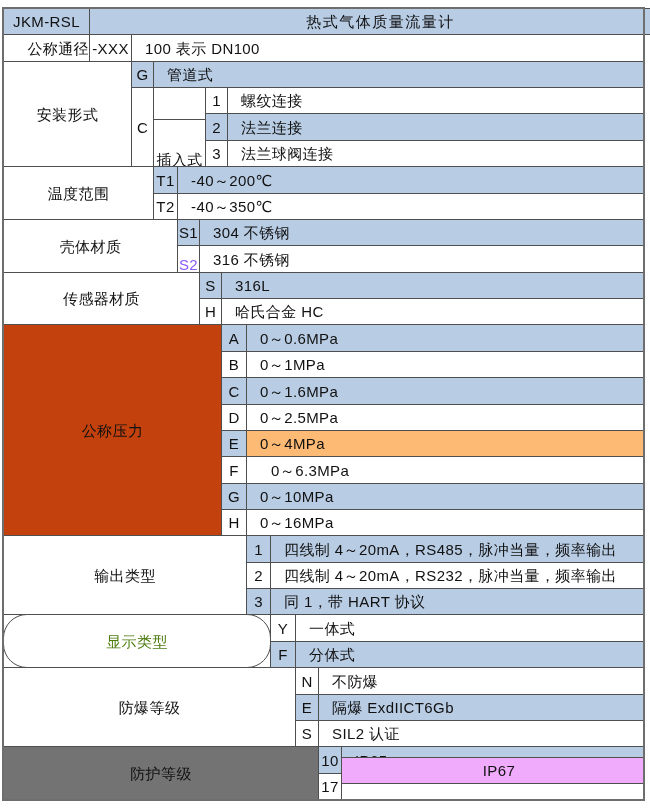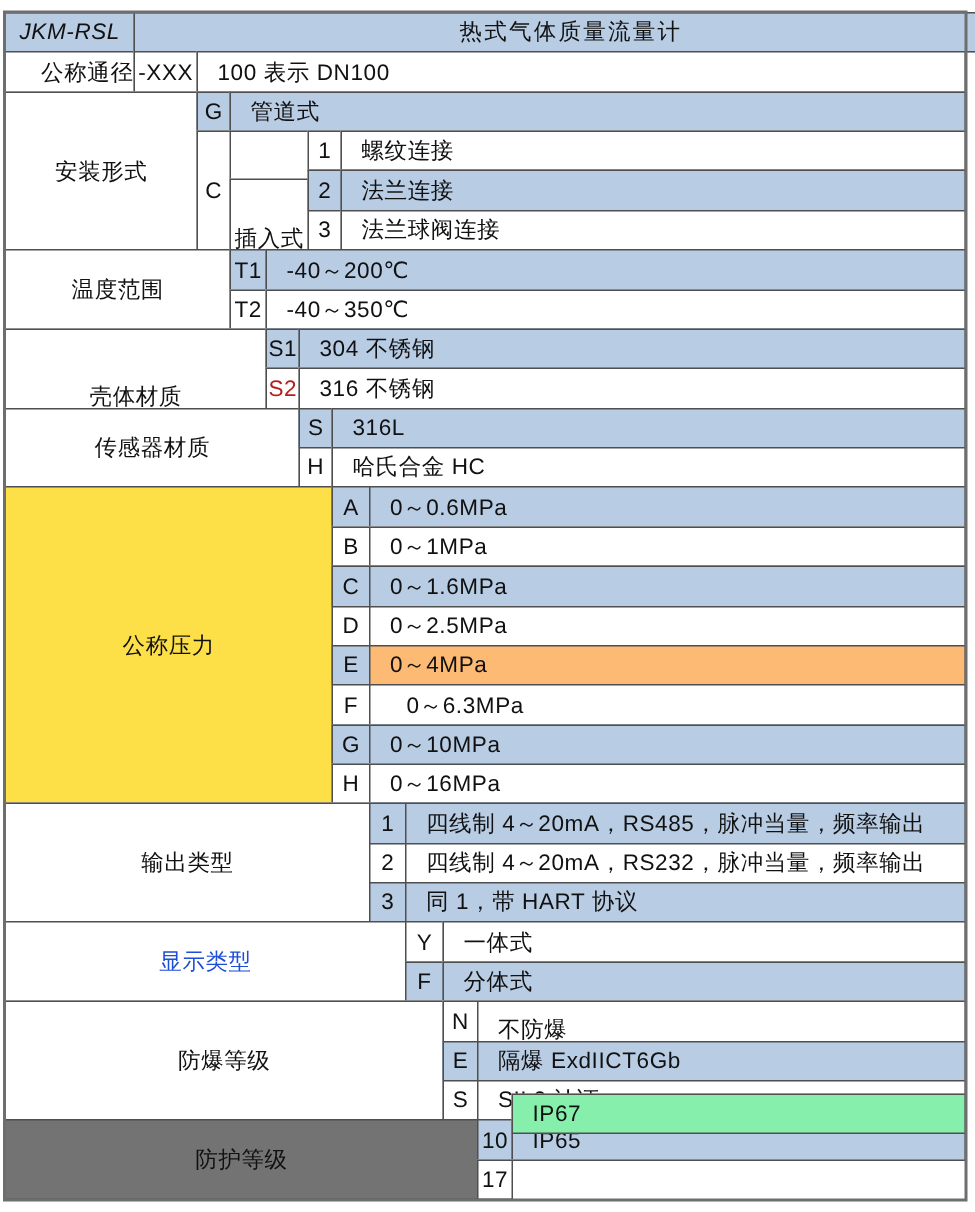--- a/index.html
+++ b/index.html
@@ -31,21 +31,21 @@
     box-sizing: border-box;
     border: 2px solid #6e6e6e;
     pointer-events: none;
   }
 </style>
 </head>
 <body>
 
 <div id="app">
   <div id="table">
-      <div class="c center" style="left: 3px; top: 8px; width: 87px; height: 27px; background: rgb(184, 204, 228); border-color: rgb(79, 79, 79); color: rgb(17, 17, 17); font-style: italic;">
+      <div class="c center" style="left: 3px; top: 8px; width: 87px; height: 27px; background: rgb(184, 204, 228); border-color: rgb(79, 79, 79); color: rgb(17, 17, 17);">
         <span>JKM-RSL</span>
       </div>
       <div class="c center title" style="left: 89px; top: 8px; width: 583px; height: 27px; background: rgb(184, 204, 228); border-color: rgb(79, 79, 79); color: rgb(17, 17, 17);">
         <span>热式气体质量流量计</span>
       </div>
       <div class="c center" style="left: 3px; top: 34px; width: 87px; height: 28px; background: rgb(255, 255, 255); border-color: rgb(79, 79, 79); color: rgb(17, 17, 17); justify-content: flex-end;">
         <span>公称通径</span>
       </div>
       <div class="c center" style="left: 89px; top: 34px; width: 43px; height: 28px; background: rgb(255, 255, 255); border-color: rgb(79, 79, 79); color: rgb(17, 17, 17);">
         <span>-XXX</span>
@@ -94,51 +94,51 @@
       </div>
       <div class="c val" style="left: 177px; top: 166px; width: 467px; height: 28px; background: rgb(184, 204, 228); border-color: rgb(79, 79, 79); color: rgb(17, 17, 17);">
         <span>-40～200℃</span>
       </div>
       <div class="c center" style="left: 153px; top: 193px; width: 25px; height: 27px; background: rgb(255, 255, 255); border-color: rgb(79, 79, 79); color: rgb(17, 17, 17);">
         <span>T2</span>
       </div>
       <div class="c val" style="left: 177px; top: 193px; width: 467px; height: 27px; background: rgb(255, 255, 255); border-color: rgb(79, 79, 79); color: rgb(17, 17, 17);">
         <span>-40～350℃</span>
       </div>
-      <div class="c center" style="left: 3px; top: 219px; width: 175px; height: 54px; background: rgb(255, 255, 255); border-color: rgb(79, 79, 79); color: rgb(17, 17, 17); align-items: flex-end;">
+      <div class="c center" style="left: 3px; top: 219px; width: 175px; height: 54px; background: rgb(255, 255, 255); border-color: rgb(79, 79, 79); color: rgb(17, 17, 17);">
         <span>壳体材质</span>
       </div>
       <div class="c center" style="left: 177px; top: 219px; width: 23px; height: 27px; background: rgb(184, 204, 228); border-color: rgb(79, 79, 79); color: rgb(17, 17, 17);">
         <span>S1</span>
       </div>
       <div class="c val" style="left: 199px; top: 219px; width: 445px; height: 27px; background: rgb(184, 204, 228); border-color: rgb(79, 79, 79); color: rgb(17, 17, 17);">
         <span>304 不锈钢</span>
       </div>
-      <div class="c center" style="left: 177px; top: 245px; width: 23px; height: 28px; background: rgb(255, 255, 255); border-color: rgb(79, 79, 79); color: #b91c1c;">
+      <div class="c center" style="left: 177px; top: 245px; width: 23px; height: 28px; background: rgb(255, 255, 255); border-color: rgb(79, 79, 79); color: #8b5cf6; align-items: flex-end;">
         <span>S2</span>
       </div>
       <div class="c val" style="left: 199px; top: 245px; width: 445px; height: 28px; background: rgb(255, 255, 255); border-color: rgb(79, 79, 79); color: rgb(17, 17, 17);">
         <span>316 不锈钢</span>
       </div>
       <div class="c center" style="left: 3px; top: 272px; width: 197px; height: 53px; background: rgb(255, 255, 255); border-color: rgb(79, 79, 79); color: rgb(17, 17, 17);">
         <span>传感器材质</span>
       </div>
       <div class="c center" style="left: 199px; top: 272px; width: 23px; height: 27px; background: rgb(184, 204, 228); border-color: rgb(79, 79, 79); color: rgb(17, 17, 17);">
         <span>S</span>
       </div>
       <div class="c val" style="left: 221px; top: 272px; width: 423px; height: 27px; background: rgb(184, 204, 228); border-color: rgb(79, 79, 79); color: rgb(17, 17, 17);">
         <span>316L</span>
       </div>
       <div class="c center" style="left: 199px; top: 298px; width: 23px; height: 27px; background: rgb(255, 255, 255); border-color: rgb(79, 79, 79); color: rgb(17, 17, 17);">
         <span>H</span>
       </div>
       <div class="c val" style="left: 221px; top: 298px; width: 423px; height: 27px; background: rgb(255, 255, 255); border-color: rgb(79, 79, 79); color: rgb(17, 17, 17);">
         <span>哈氏合金 HC</span>
       </div>
-      <div class="c center" style="left: 3px; top: 324px; width: 219px; height: 212px; background: #fde047; border-color: rgb(79, 79, 79); color: rgb(17, 17, 17);">
+      <div class="c center" style="left: 3px; top: 324px; width: 219px; height: 212px; background: #c2410c; border-color: rgb(79, 79, 79); color: rgb(17, 17, 17);">
         <span>公称压力</span>
       </div>
       <div class="c center" style="left: 221px; top: 324px; width: 26px; height: 28px; background: rgb(184, 204, 228); border-color: rgb(79, 79, 79); color: rgb(17, 17, 17);">
         <span>A</span>
       </div>
       <div class="c val" style="left: 246px; top: 324px; width: 398px; height: 28px; background: rgb(184, 204, 228); border-color: rgb(79, 79, 79); color: rgb(17, 17, 17);">
         <span>0～0.6MPa</span>
       </div>
       <div class="c center" style="left: 221px; top: 351px; width: 26px; height: 27px; background: rgb(255, 255, 255); border-color: rgb(79, 79, 79); color: rgb(17, 17, 17);">
         <span>B</span>
@@ -196,42 +196,42 @@
       </div>
       <div class="c val" style="left: 270px; top: 562px; width: 374px; height: 27px; background: rgb(255, 255, 255); border-color: rgb(79, 79, 79); color: rgb(17, 17, 17);">
         <span>四线制 4～20mA，RS232，脉冲当量，频率输出</span>
       </div>
       <div class="c center" style="left: 246px; top: 588px; width: 25px; height: 27px; background: rgb(184, 204, 228); border-color: rgb(79, 79, 79); color: rgb(17, 17, 17);">
         <span>3</span>
       </div>
       <div class="c val" style="left: 270px; top: 588px; width: 374px; height: 27px; background: rgb(184, 204, 228); border-color: rgb(79, 79, 79); color: rgb(17, 17, 17);">
         <span>同 1，带 HART 协议</span>
       </div>
-      <div class="c center" style="left: 3px; top: 614px; width: 268px; height: 54px; background: rgb(255, 255, 255); border-color: rgb(79, 79, 79); color: #1d4ed8;">
+      <div class="c center" style="left: 3px; top: 614px; width: 268px; height: 54px; background: rgb(255, 255, 255); border-color: rgb(79, 79, 79); color: #4d7c0f; border-radius: 24px;">
         <span>显示类型</span>
       </div>
       <div class="c center" style="left: 270px; top: 614px; width: 26px; height: 28px; background: rgb(255, 255, 255); border-color: rgb(79, 79, 79); color: rgb(17, 17, 17);">
         <span>Y</span>
       </div>
       <div class="c val" style="left: 295px; top: 614px; width: 349px; height: 28px; background: rgb(255, 255, 255); border-color: rgb(79, 79, 79); color: rgb(17, 17, 17);">
         <span>一体式</span>
       </div>
       <div class="c center" style="left: 270px; top: 641px; width: 26px; height: 27px; background: rgb(184, 204, 228); border-color: rgb(79, 79, 79); color: rgb(17, 17, 17);">
         <span>F</span>
       </div>
       <div class="c val" style="left: 295px; top: 641px; width: 349px; height: 27px; background: rgb(184, 204, 228); border-color: rgb(79, 79, 79); color: rgb(17, 17, 17);">
         <span>分体式</span>
       </div>
       <div class="c center" style="left: 3px; top: 667px; width: 293px; height: 80px; background: rgb(255, 255, 255); border-color: rgb(79, 79, 79); color: rgb(17, 17, 17);">
         <span>防爆等级</span>
       </div>
       <div class="c center" style="left: 295px; top: 667px; width: 24px; height: 28px; background: rgb(255, 255, 255); border-color: rgb(79, 79, 79); color: rgb(17, 17, 17);">
         <span>N</span>
       </div>
-      <div class="c val" style="left: 318px; top: 667px; width: 326px; height: 28px; background: rgb(255, 255, 255); border-color: rgb(79, 79, 79); color: rgb(17, 17, 17); align-items: flex-end;">
+      <div class="c val" style="left: 318px; top: 667px; width: 326px; height: 28px; background: rgb(255, 255, 255); border-color: rgb(79, 79, 79); color: rgb(17, 17, 17);">
         <span>不防爆</span>
       </div>
       <div class="c center" style="left: 295px; top: 694px; width: 24px; height: 27px; background: rgb(184, 204, 228); border-color: rgb(79, 79, 79); color: rgb(17, 17, 17);">
         <span>E</span>
       </div>
       <div class="c val" style="left: 318px; top: 694px; width: 326px; height: 27px; background: rgb(184, 204, 228); border-color: rgb(79, 79, 79); color: rgb(17, 17, 17);">
         <span>隔爆 ExdIICT6Gb</span>
       </div>
       <div class="c center" style="left: 295px; top: 720px; width: 24px; height: 27px; background: rgb(255, 255, 255); border-color: rgb(79, 79, 79); color: rgb(17, 17, 17);">
         <span>S</span>
@@ -244,18 +244,18 @@
       </div>
       <div class="c center" style="left: 318px; top: 746px; width: 24px; height: 28px; background: rgb(184, 204, 228); border-color: rgb(79, 79, 79); color: rgb(17, 17, 17);">
         <span>10</span>
       </div>
       <div class="c val" style="left: 341px; top: 746px; width: 303px; height: 28px; background: rgb(184, 204, 228); border-color: rgb(79, 79, 79); color: rgb(17, 17, 17);">
         <span>IP65</span>
       </div>
       <div class="c center" style="left: 318px; top: 773px; width: 24px; height: 27px; background: rgb(255, 255, 255); border-color: rgb(79, 79, 79); color: rgb(17, 17, 17);">
         <span>17</span>
       </div>
-      <div class="c val" style="left: 341px; top: 729px; width: 303px; height: 27px; background: #86efac; border-color: rgb(79, 79, 79); color: rgb(17, 17, 17);">
+      <div class="c val" style="left: 341px; top: 757px; width: 303px; height: 27px; background: #f0abfc; border-color: rgb(79, 79, 79); color: rgb(17, 17, 17); justify-content: center;">
         <span>IP67</span>
       </div>
     </div>
   <div id="frame" style="left: 2px; top: 7px; width: 643px; height: 794px; border-color: rgb(110, 110, 110);"></div>
 </div>
 
 </body></html>

